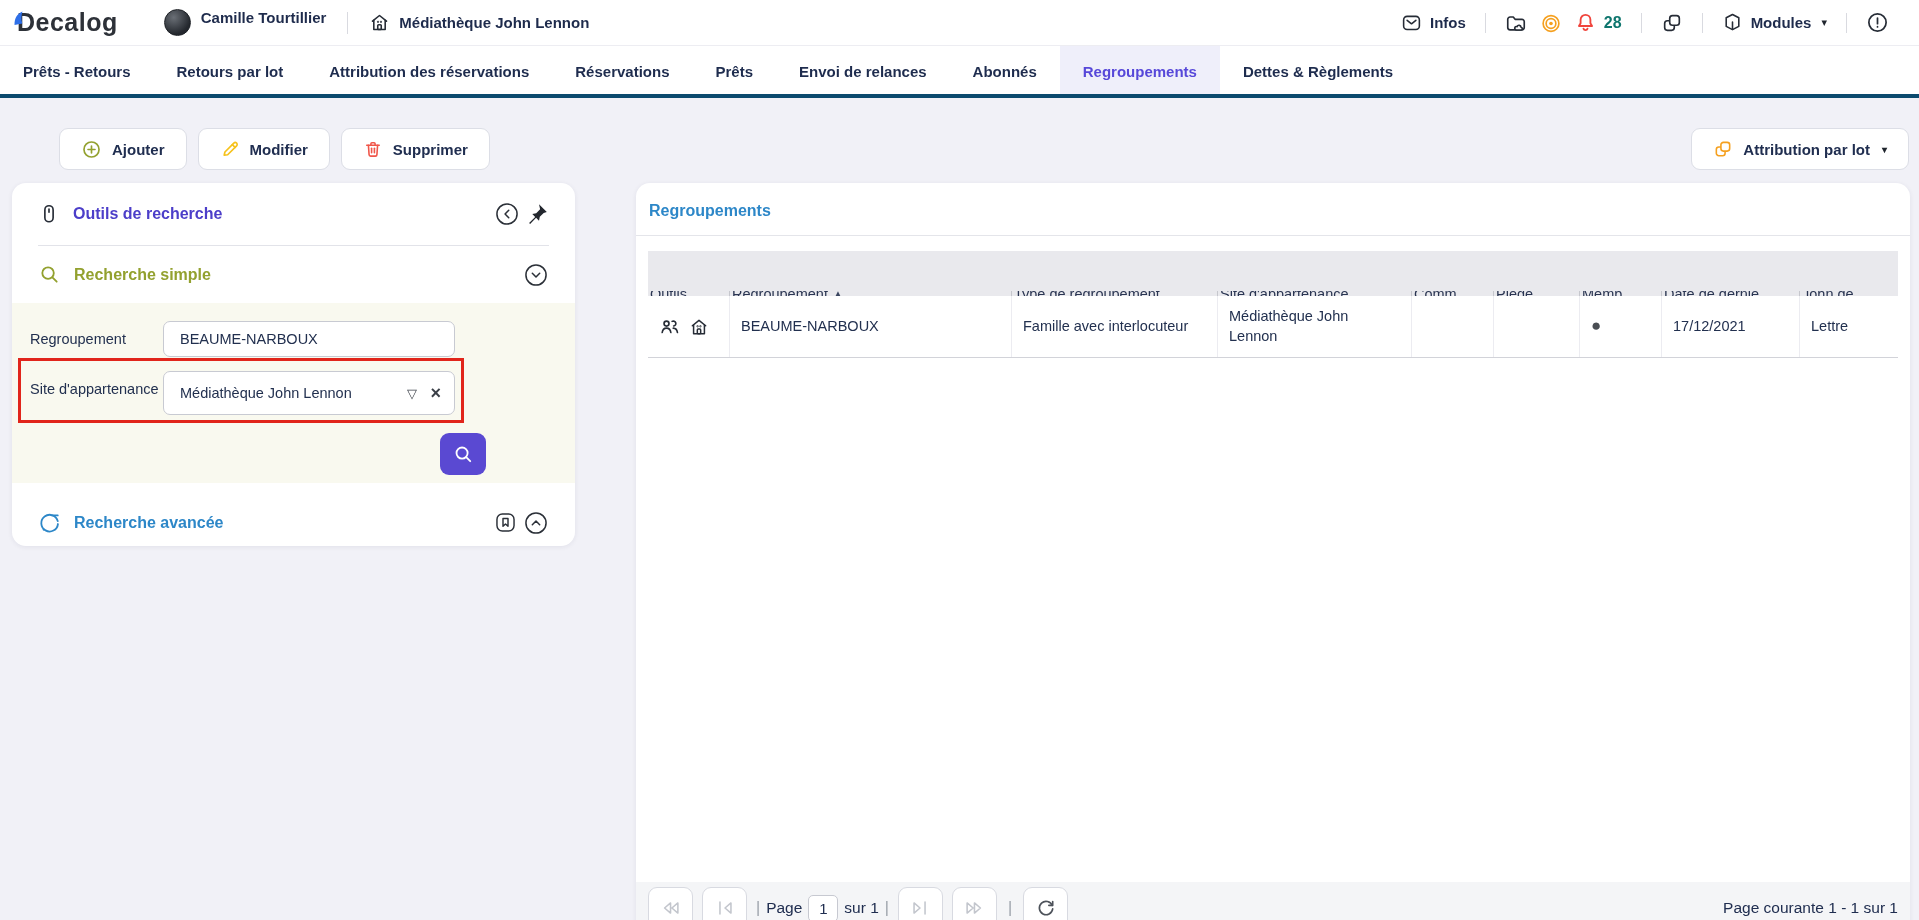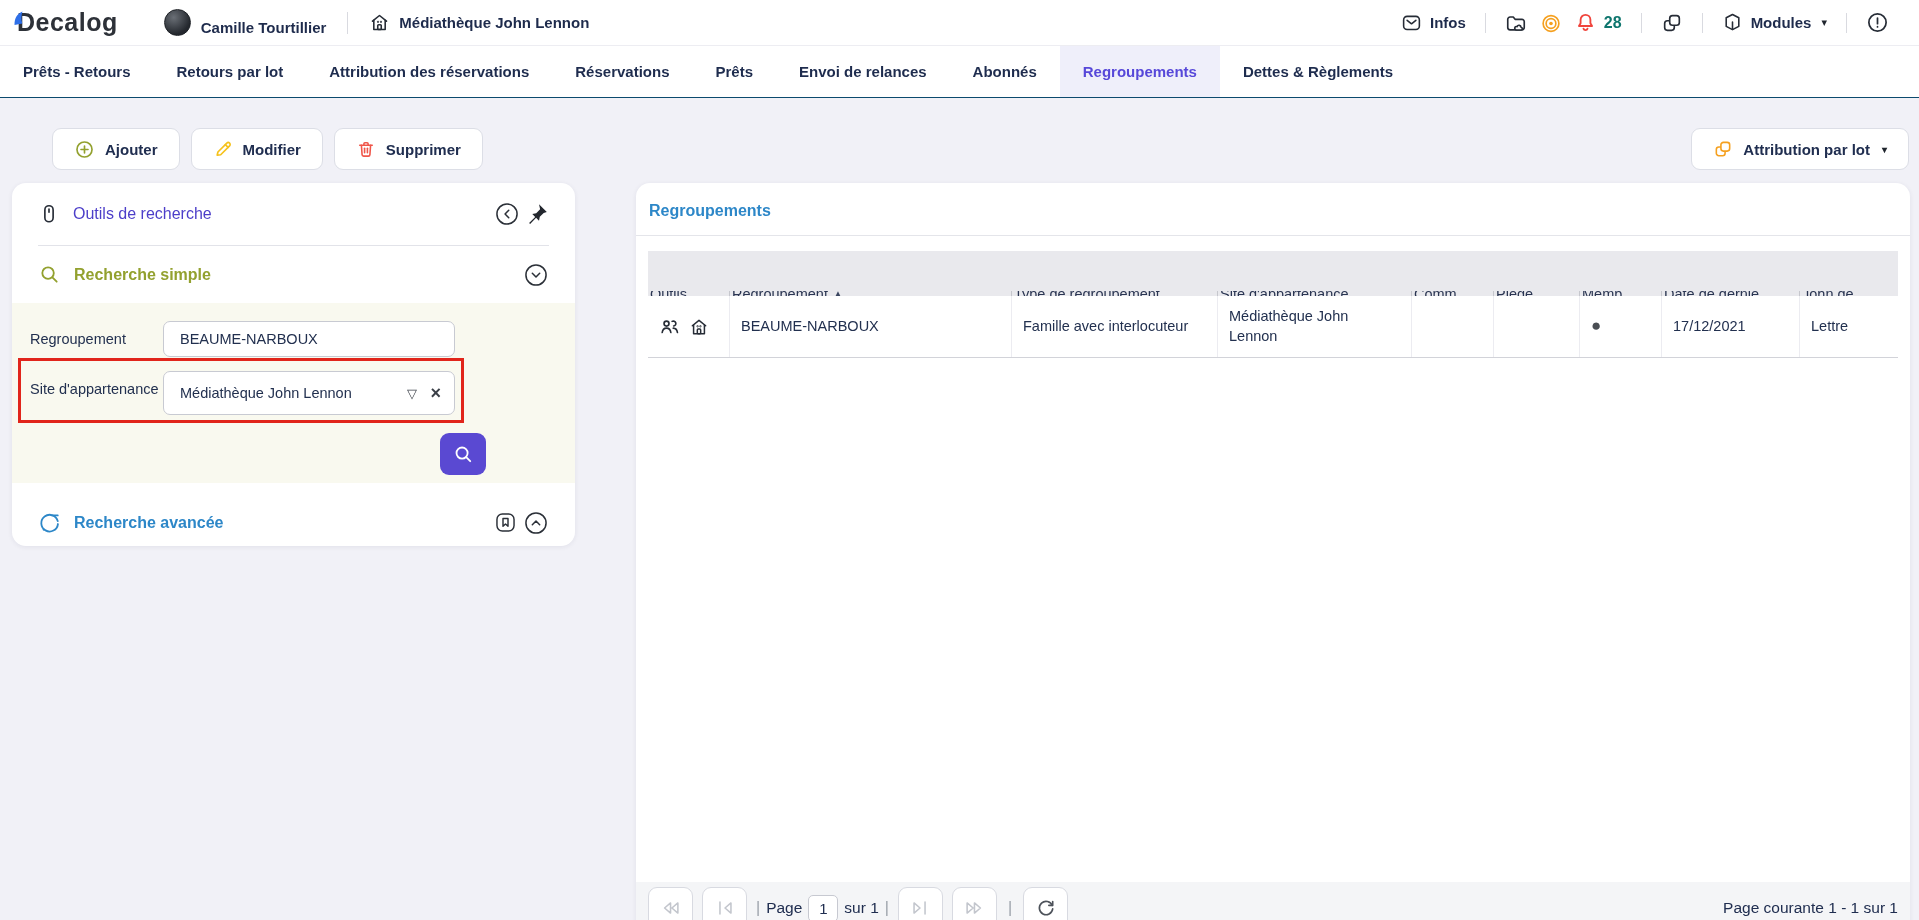--- a/index.html
+++ b/index.html
@@ -5,51 +5,51 @@
   * { margin:0; padding:0; box-sizing:border-box; }
   html,body { width:1919px; height:920px; overflow:hidden; }
   body { background:#f1f1f7; font-family:"Liberation Sans", sans-serif; color:#22304f; }
   svg { display:block; }
   .ic { stroke:#262c36; stroke-width:1.8; fill:none; stroke-linecap:round; stroke-linejoin:round; }
 
   
   .topbar { height:46px; background:#fff; border-bottom:1px solid #ededf2; display:flex; align-items:center; padding:0 30px 0 14px; }
   .logo { position:relative; font-size:25px; font-weight:bold; color:#2d3138; letter-spacing:.5px; padding-left:3px; cursor:pointer; }
   .logo-accent { position:absolute; left:-1px; top:3px; }
-  .user-chip { display:flex; align-items:flex-end; gap:10px; margin-left:46px; cursor:pointer; }
+  .user-chip { display:flex; align-items:flex-start; gap:10px; margin-left:46px; cursor:pointer; }
   .avatar { width:27px; height:27px; border-radius:50%; background:radial-gradient(circle at 35% 30%, #6a6f76, #23272d 70%); border:1px solid #1d2126; }
   .chip-name { font-size:15px; font-weight:bold; color:#1e2b4c; }
   .vsep { width:1px; height:22px; background:#d9dae0; margin:0 21px; }
   .vsep.sm { margin:0 6px; height:20px; }
   .site-chip { display:flex; align-items:center; gap:9px; cursor:pointer; }
   .top-right { margin-left:auto; display:flex; align-items:center; gap:13px;justify-content:space-between; }
   .tr-item { display:flex; align-items:center; gap:8px; cursor:pointer; }
   .badge-count { color:#0f766e; font-weight:bold; font-size:16px; }
   .caret { font-size:11px; color:#20262e; margin-left:2px; }
 
   
-  .tabs { height:52px; background:#fff; border-bottom:1px solid #0c4a6e; display:flex; }
+  .tabs { height:52px; background:#fff; border-bottom:4px solid #0c4a6e; display:flex; }
   .tab { padding:0 23px; line-height:52px; font-size:15px; font-weight:bold; color:#1e2c4e; white-space:nowrap; cursor:pointer; }
   .tab.active { background:#efeffa; color:#5748d9; }
 
   
-  .toolbar { display:flex; align-items:center; margin:30px 10px 0 7px; gap:11px;padding-left:45px; }
+  .toolbar { display:flex; align-items:center; margin:30px 10px 0 14px; gap:11px;padding-left:45px; }
   .tbtn { height:42px; display:inline-flex; align-items:center; gap:10px; padding:0 21px; background:#fff;
           border:1px solid #dcdee6; border-radius:9px; font-size:15px; font-weight:bold; color:#202e50; cursor:pointer; }
   .tbtn .caret { font-size:10px; }
   .batch { margin-left:auto; }
 
   
   .content { display:flex; align-items:flex-start; margin-top:13px; }
 
   
   .search-card { position:relative; width:563px; margin-left:12px; background:#fff; border-radius:14px;
                  box-shadow:0 1px 5px rgba(40,40,80,.08); overflow:hidden; }
   .panel-head { height:62px; display:flex; align-items:center; gap:13px; padding:0 26px; }
-  .head-title { font-size:16px; font-weight:normal; color:#4c3ec9; }
+  .head-title { font-size:16px; font-weight:bold; color:#4c3ec9; }
   .head-icons { margin-left:auto; display:flex; align-items:center; gap:5px; }
   .icbtn { background:none; border:none; cursor:pointer; padding:0; }
   .panel-div { border:none; border-top:1px solid #e2e3e9; margin:0 26px; }
   .panel-sub { height:57px; display:flex; align-items:center; gap:13px; padding:0 26px; }
   .sub-title { font-size:16px; font-weight:bold; color:#93a12f; }
   .sform { background:#f9f9ef; padding:18px 0 8px 18px; }
   .frow { display:flex; }
   .flabel { width:133px; font-size:14.5px; color:#22304f; line-height:1.35; padding-top:9px; }
   .fwrap { position:relative; width:292px; }
   .finput { width:292px; height:36px; background:#fff; border:1px solid #c8cad2; border-radius:7px;

